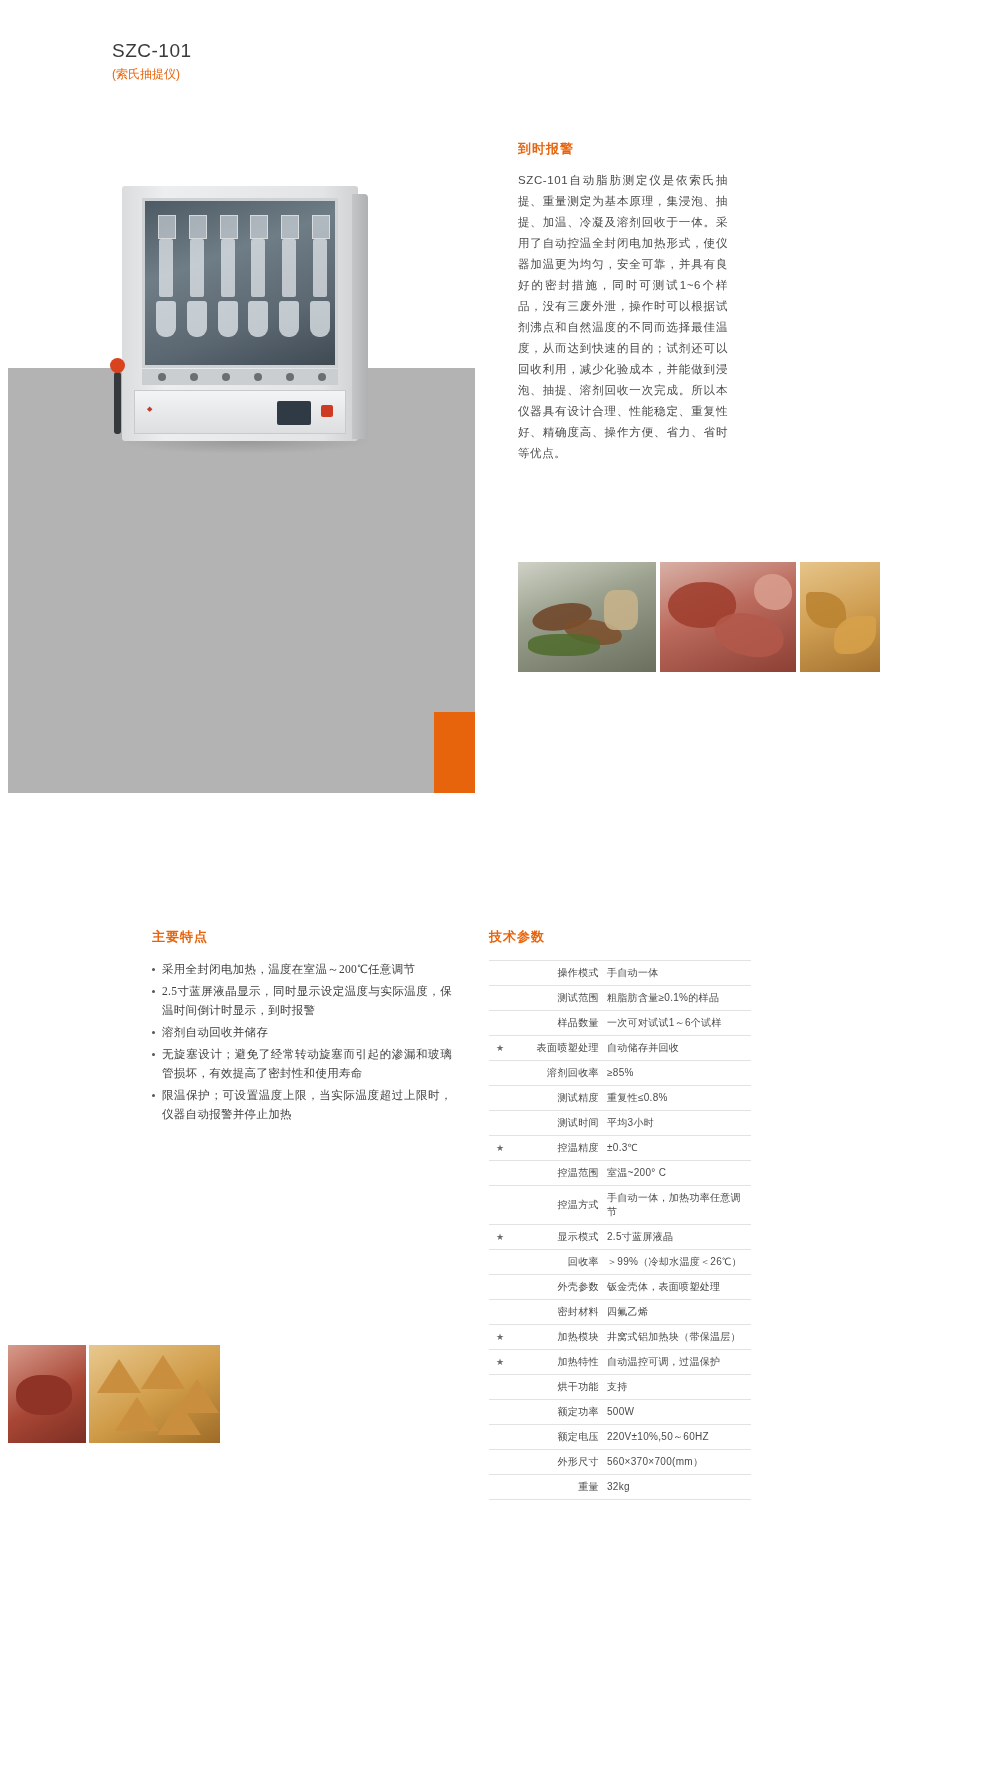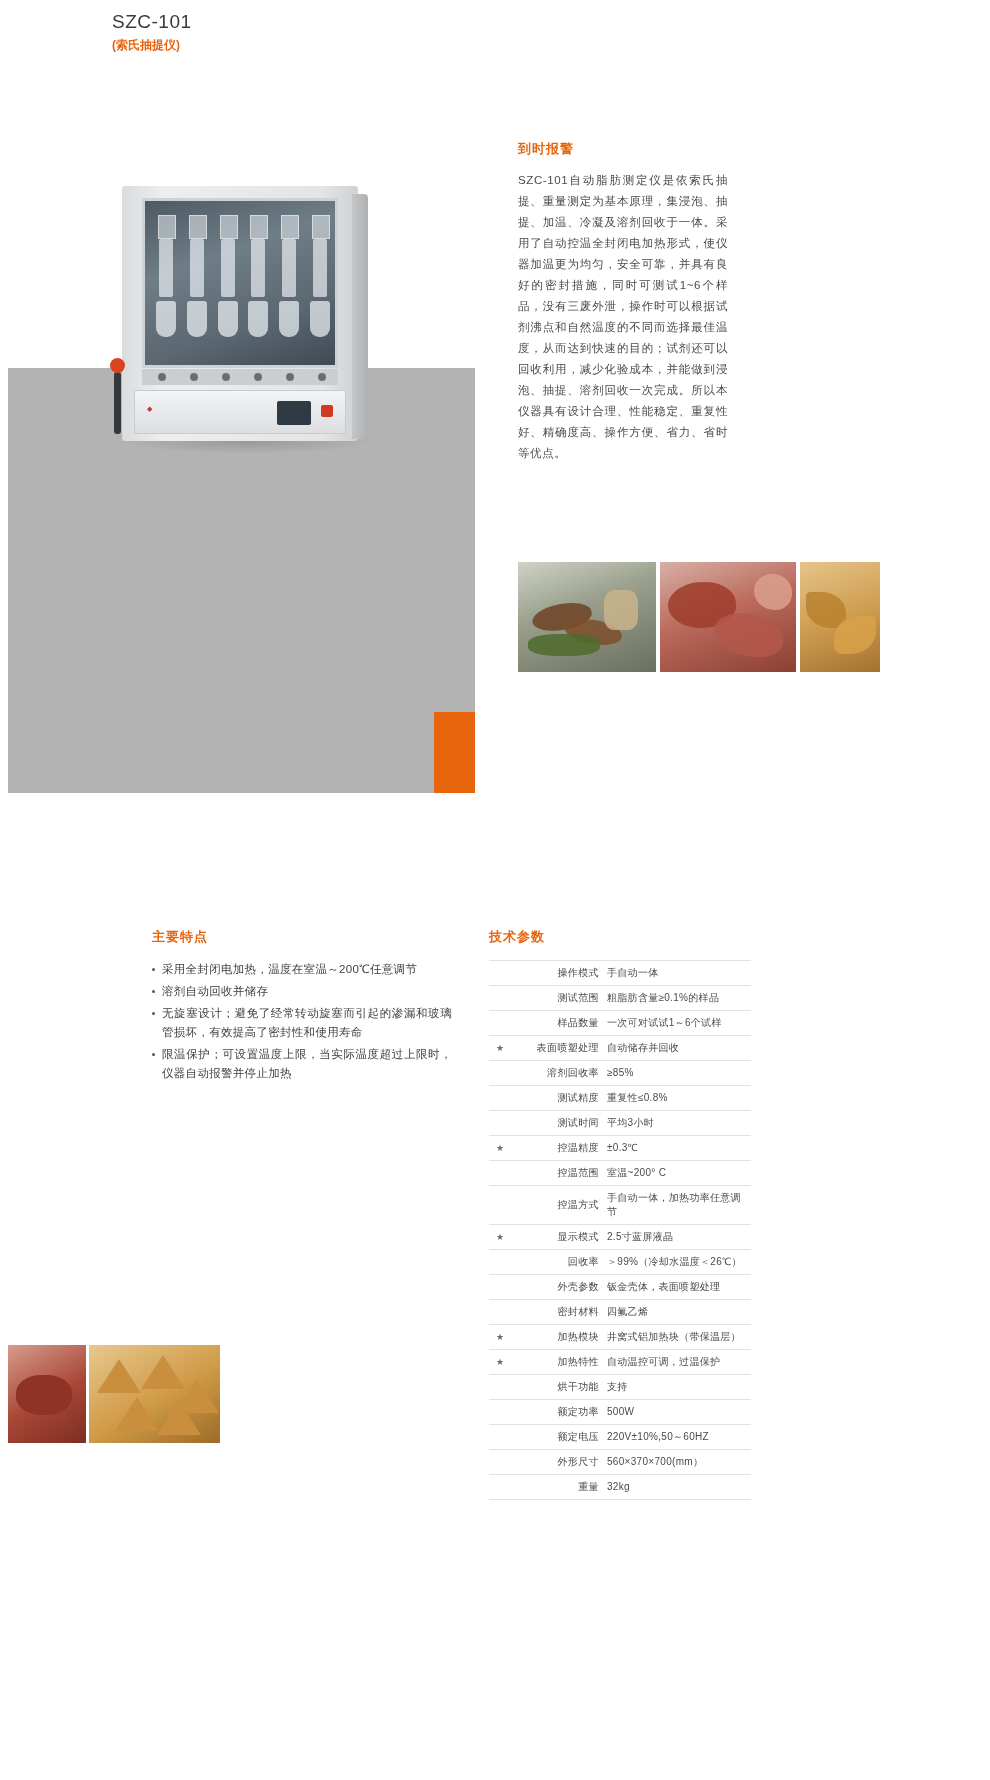--- a/index.html
+++ b/index.html
@@ -18,21 +18,21 @@
   .page {
     position: relative;
     width: 990px;
     height: 1780px;
   }
 
   
   .header {
     position: absolute;
     left: 112px;
-    top: 10px;
+    top: 39px;
     width: 500px;
   }
   .model-code {
     font-size: 19px;
     color: #3a3a3a;
     letter-spacing: 0.5px;
     line-height: 24px;
   }
   .product-title {
     font-size: 25px;
@@ -40,21 +40,20 @@
     font-weight: bold;
     letter-spacing: 1px;
     line-height: 32px;
     margin-top: 3px;
   }
   .product-subtitle {
     font-size: 12px;
     color: #e8640c;
     line-height: 18px;
     margin-top: 2px;
-    font-weight: bold;
   }
 
   
   .gray-panel {
     position: absolute;
     left: 8px;
     top: 368px;
     width: 467px;
     height: 425px;
     background: #b3b3b3;
@@ -285,20 +284,21 @@
   .features {
     position: absolute;
     left: 152px;
     top: 928px;
     width: 300px;
   }
   .feat-list {
     margin: 14px 0 0 0;
     padding: 0;
     list-style: none;
+    font-family: Liberation Serif, serif;
   }
   .feat-list li {
     position: relative;
     padding-left: 10px;
     font-size: 11.5px;
     line-height: 19px;
     color: #3f3f3f;
     margin-bottom: 3px;
     text-align: justify;
     letter-spacing: 0.3px;
@@ -439,20 +439,21 @@
     <div class="food-cell fc3">
       <div class="blob b1"></div>
         <div class="blob b2"></div>
     </div>
   </div>
 
   <div class="features">
     <div class="sec-title-orange">主要特点</div>
     <ul class="feat-list">
       <li>采用全封闭电加热，温度在室温～200℃任意调节</li>
+      <li>2.5寸蓝屏液晶显示，同时显示设定温度与实际温度，保温时间倒计时显示，到时报警</li>
       <li>溶剂自动回收并储存</li>
       <li>无旋塞设计；避免了经常转动旋塞而引起的渗漏和玻璃管损坏，有效提高了密封性和使用寿命</li>
       <li>限温保护；可设置温度上限，当实际温度超过上限时，仪器自动报警并停止加热</li>
     </ul>
   </div>
 
   <div class="specs">
     <div class="sec-title-orange">技术参数</div>
     <table class="spec-table">
       <tbody>

